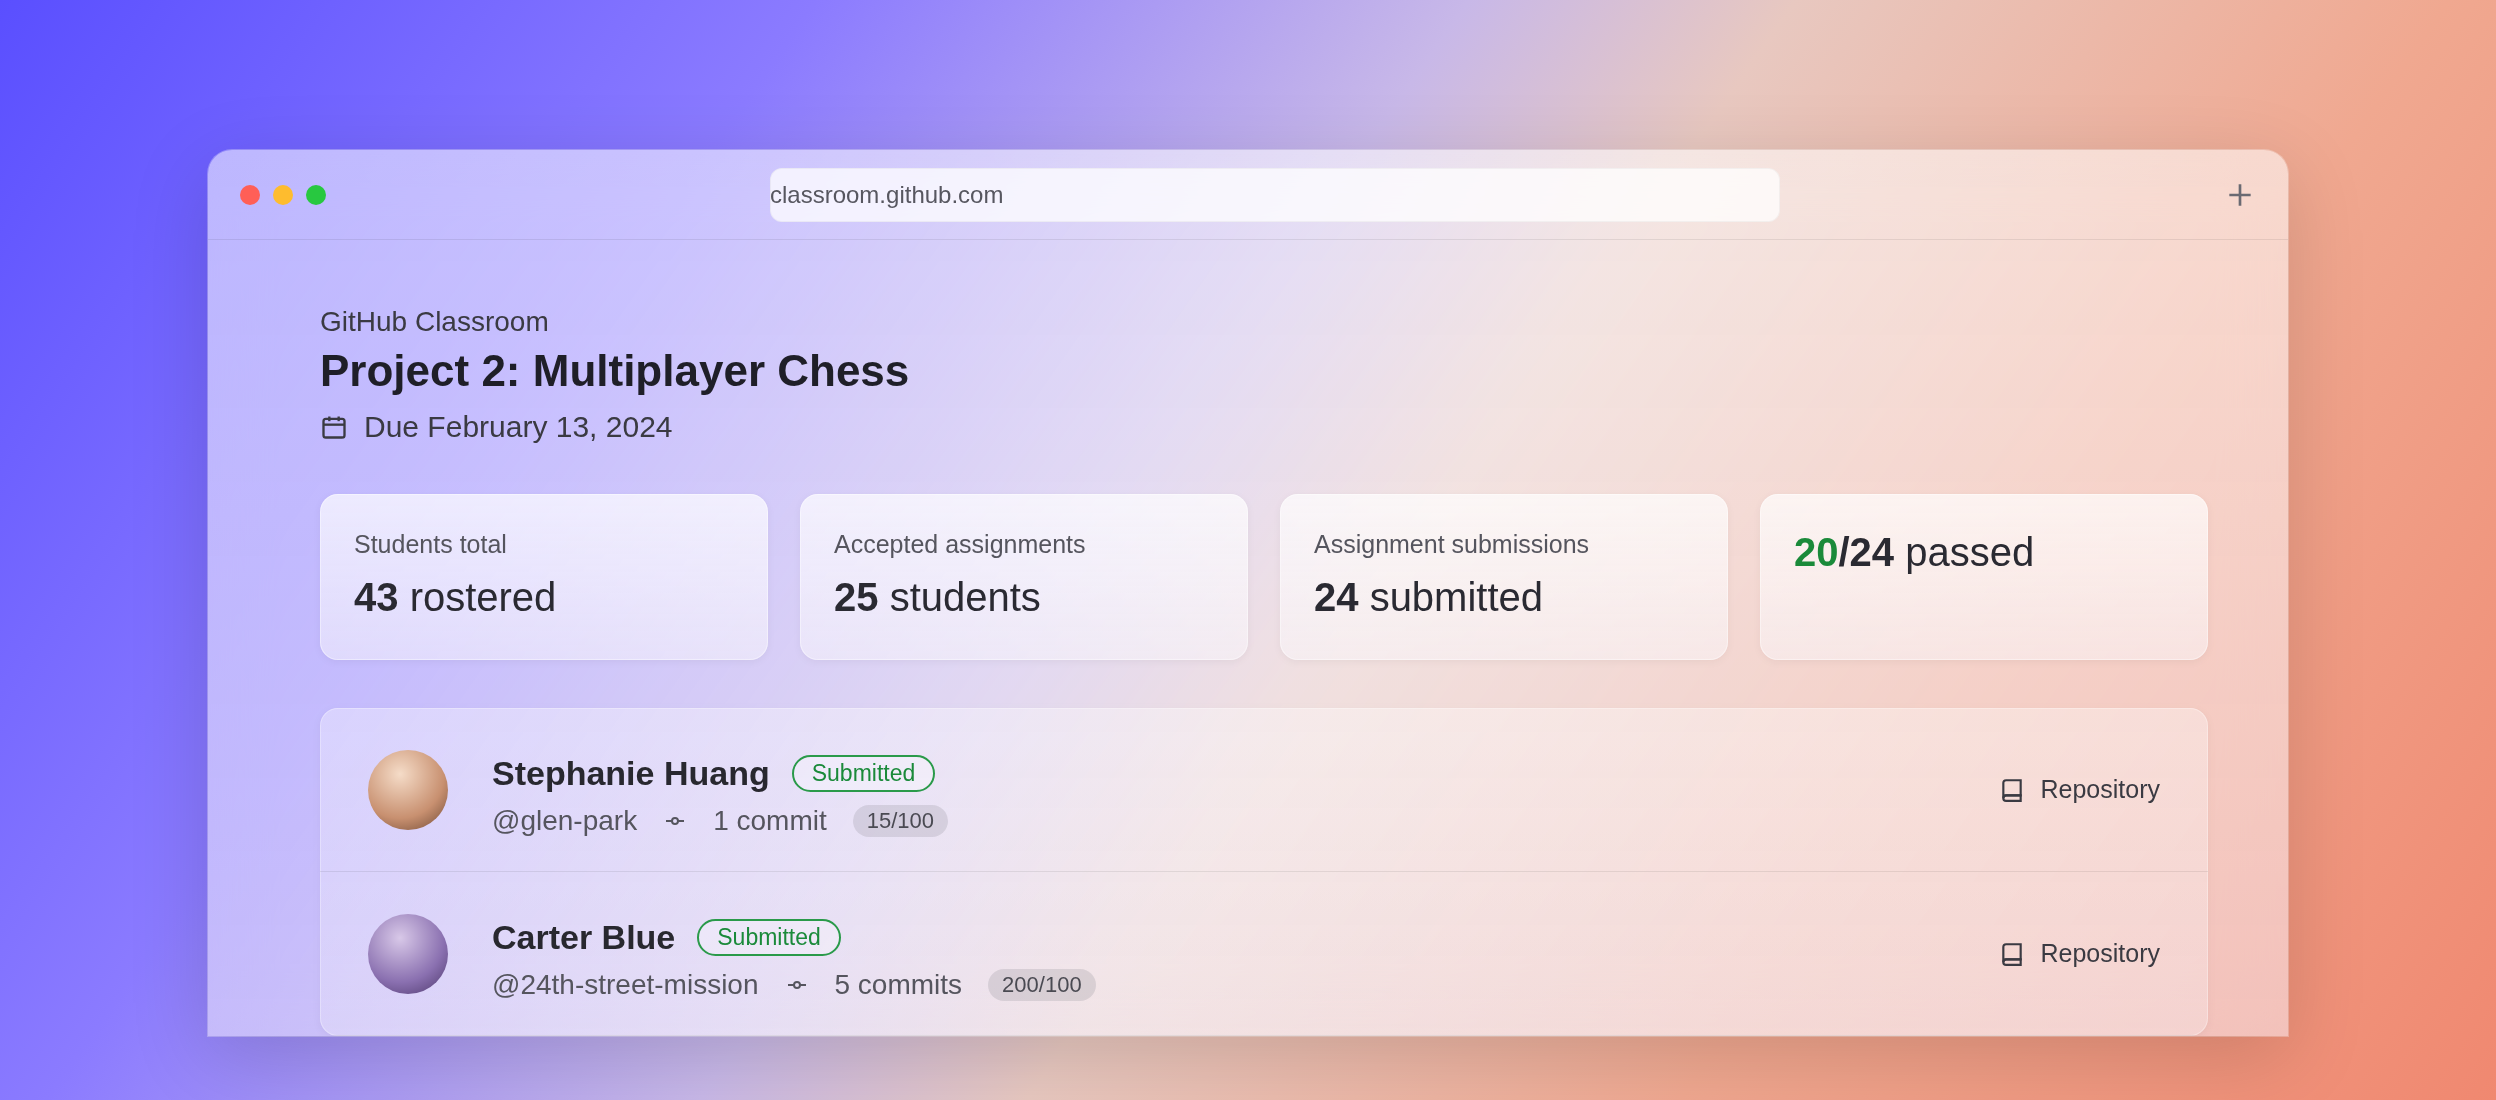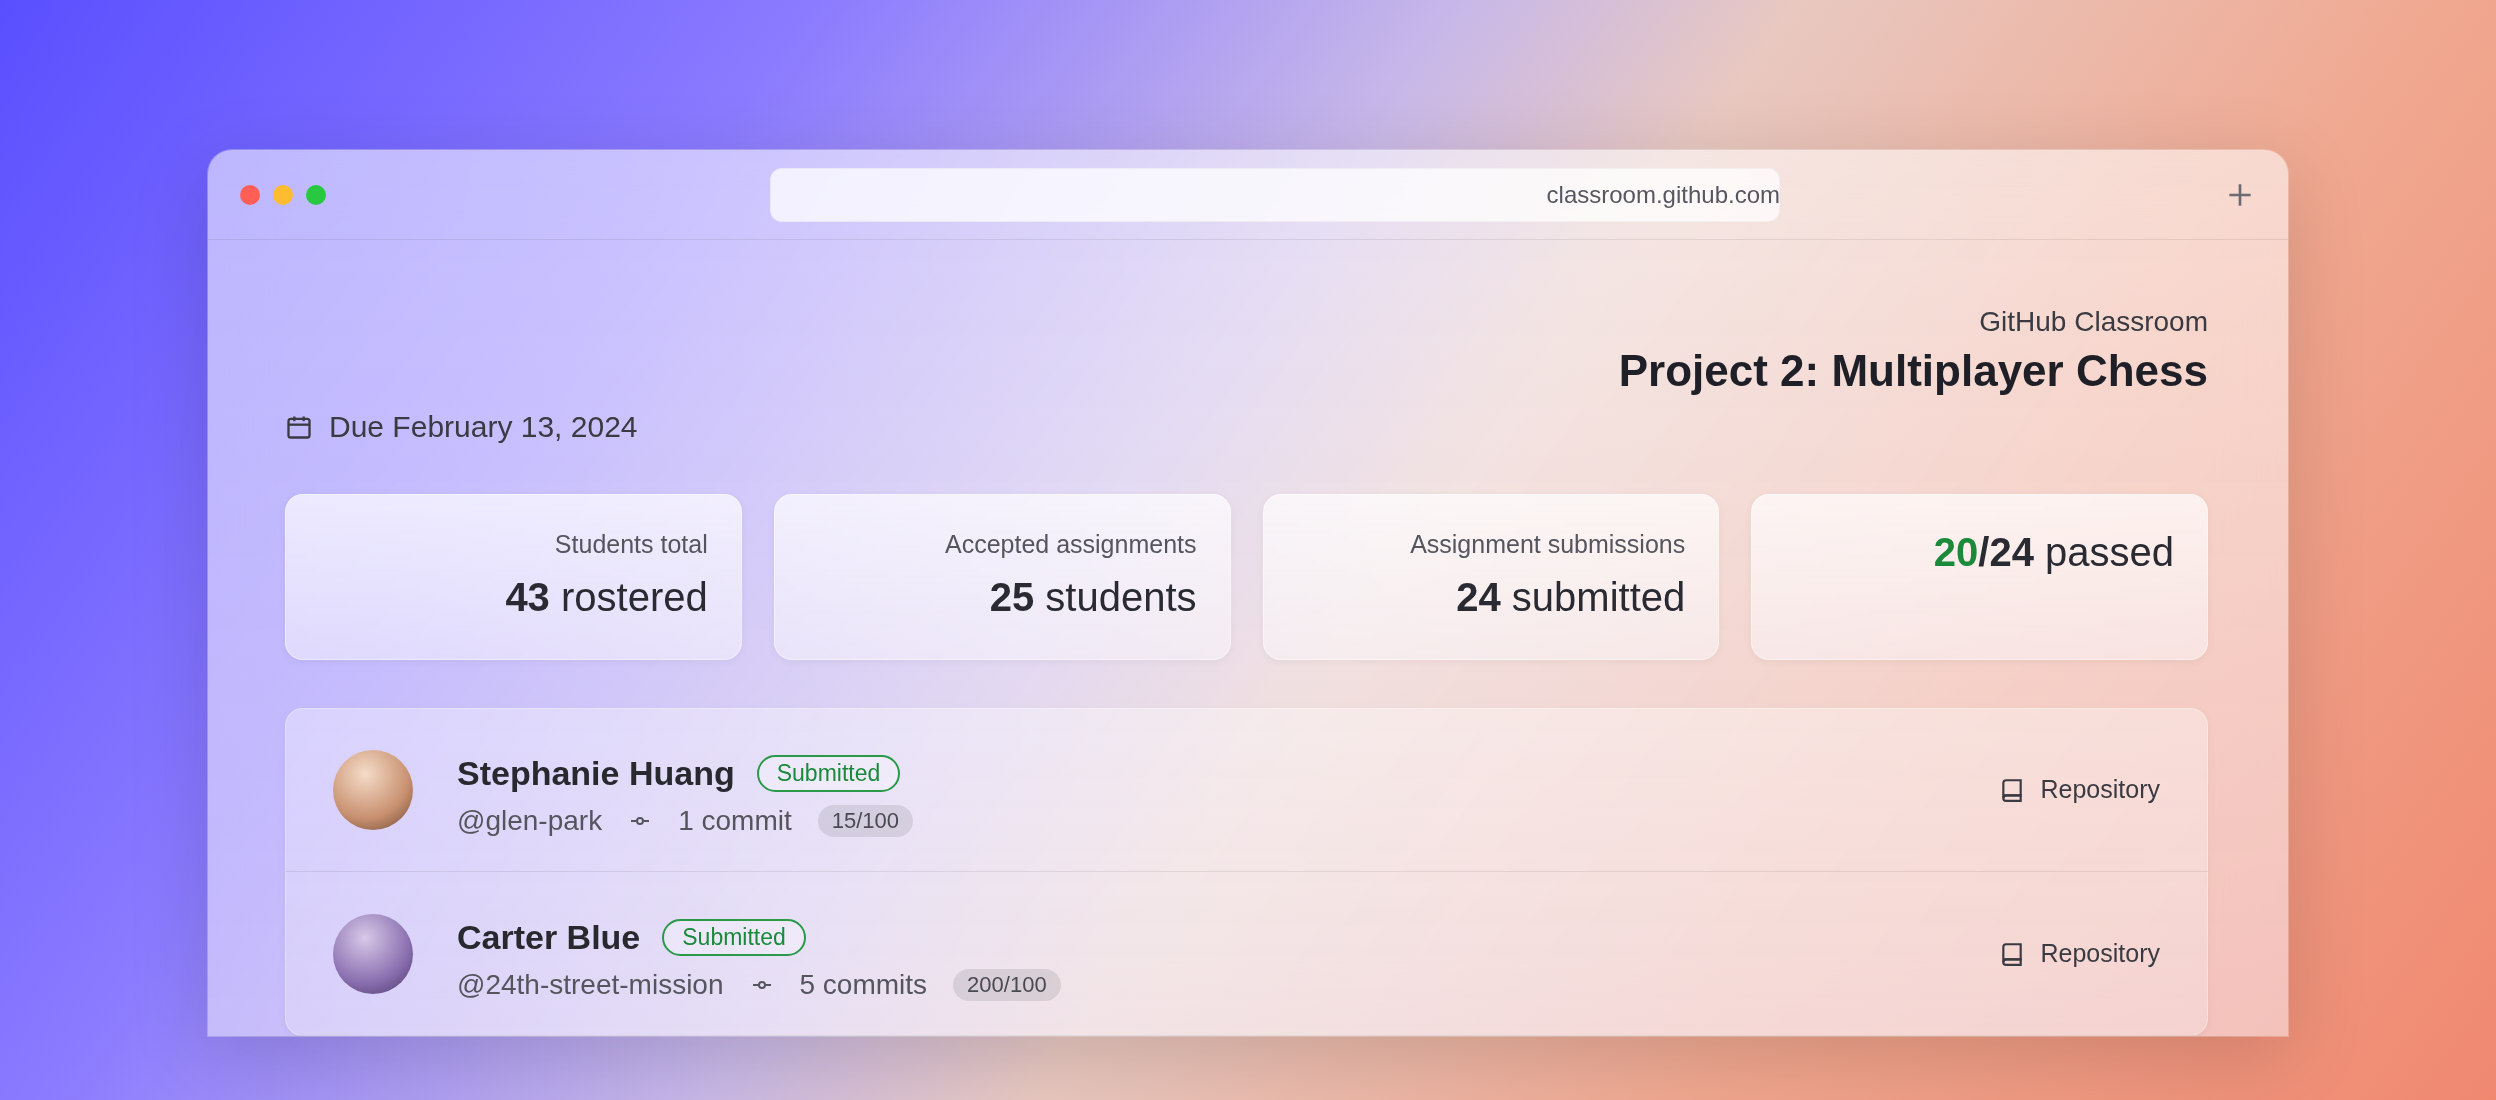--- a/index.html
+++ b/index.html
@@ -13,25 +13,25 @@
     backdrop-filter:blur(30px);
     border-radius:24px 24px 0 0; box-shadow:0 20px 80px rgba(0,0,0,0.15),0 0 0 1px rgba(255,255,255,0.3);
     overflow:hidden;
   }
   .titlebar { height:90px; display:flex; align-items:center; padding:0 32px; border-bottom:1px solid rgba(0,0,0,0.08); }
   .traffic { display:flex; gap:13px; }
   .dot { width:20px; height:20px; border-radius:50%; }
   .dot.red { background:#ff5f57; } .dot.yellow { background:#febc2e; } .dot.green { background:#28c840; }
   .urlbar {
     flex:0 0 1010px; margin-left:auto; margin-right:auto; height:54px;
-    background:rgba(255,255,255,0.75); border-radius:12px; display:flex; align-items:center; justify-content:flex-end;
+    background:rgba(255,255,255,0.75); border-radius:12px; display:flex; align-items:center; justify-content:flex-start;
     color:#575760; font-size:24px; box-shadow:inset 0 0 0 1px rgba(0,0,0,0.04);
   }
   .plus { width:32px; height:32px; color:#6a6a72; stroke-width:2; }
-  .content { padding:66px 80px 0 77px;text-align:right; }
+  .content { padding:66px 80px 0 112px; }
   .breadcrumb { font-size:28px; color:#3a3a42; margin-bottom:8px; }
   .page-title { font-size:44px; font-weight:600; color:#1f1f28; margin-bottom:14px; }
   .due { display:flex; align-items:center; gap:16px; color:#3a3a42; font-size:30px; margin-bottom:50px; }
   .cards { display:flex; gap:32px; margin-bottom:48px; }
   .card {
     flex:1; background:linear-gradient(180deg,rgba(255,255,255,0.7),rgba(250,248,252,0.5));
     border-radius:18px; padding:36px 34px 40px; box-shadow:0 2px 8px rgba(0,0,0,0.05),inset 0 0 0 1px rgba(255,255,255,0.4);
   }
   .card-label { font-size:25px; color:#55555e; margin-bottom:16px; }
   .card-value { font-size:40px; color:#2a2a32; }

